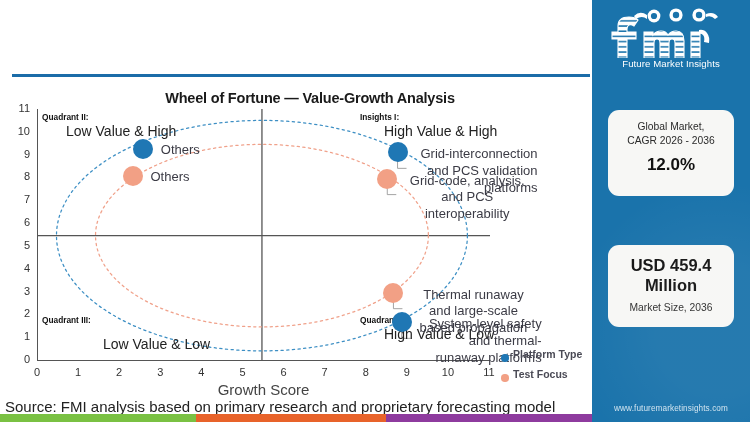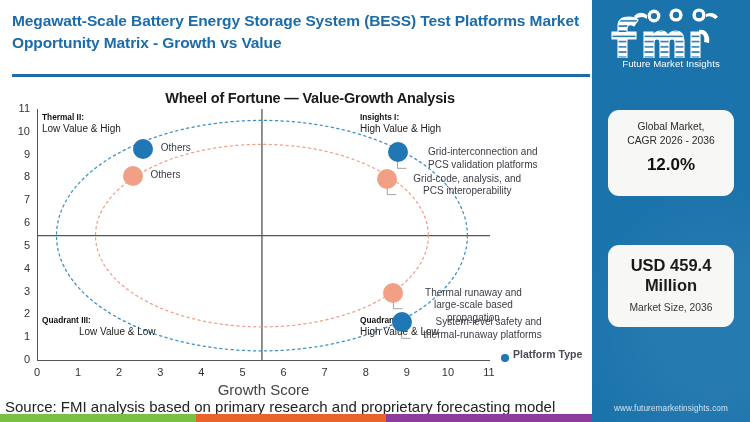--- a/index.html
+++ b/index.html
@@ -40,25 +40,25 @@
   .xtick {
     position:absolute; width:24px; text-align:center;
     font-size:11px; color:#333;
   }
   #xlabel {
     position:absolute; left:37px; top:277px; width:453px; text-align:center;
     font-size:15px; color:#444;
   }
 
   .quad-head { position:absolute; font-size:8.3px; font-weight:bold; color:#111; white-space:nowrap; }
-  .quad-sub  { position:absolute; font-size:10px; color:#222; white-space:nowrap; }
+  .quad-sub  { position:absolute; font-size:14px; color:#222; white-space:nowrap;margin-left:24px; }
 
   .bubble { position:absolute; border-radius:50%; }
   .bubble-label {
-    position:absolute; font-size:10px; color:#3b3b45; line-height:1.28;
+    position:absolute; font-size:13px; color:#3b3b45; line-height:1.28;
     white-space:nowrap;
   }
   .bubble-label.wrap { white-space:normal; text-align:center; }
 
   #legend { position:absolute; left:497px; top:244px; width:95px;font-weight:bold; }
   .legend-row { position:relative; height:20px; }
   .legend-dot {
     position:absolute; left:4px; top:6px; width:7.5px; height:7.5px; border-radius:50%;
   }
   .legend-text { position:absolute; left:16px; top:0px; font-size:10.5px; color:#4a4a55; white-space:nowrap; }
@@ -103,23 +103,20 @@
     font-size:8.2px; color:#cfe3ef; letter-spacing:0.1px;
   }
 </style>
 </head>
 <body>
 
 <div id="root">
 
   <div id="main">
 
-    <div id="title-block">
-      <div id="title-text">Megawatt-Scale Battery Energy Storage System (BESS) Test Platforms Market  Opportunity Matrix - Growth vs Value</div>
-    </div>
     <div id="title-rule"></div>
 
     <div id="chart-title">Wheel of Fortune — Value-Growth Analysis</div>
 
     <div id="plot-wrap">
 
       <div id="xlabel">Growth Score</div>
 
       <div id="ytick-layer">
           <div class="ytick" style="left: 4px; top: 249px;">0</div>
@@ -161,26 +158,26 @@
               <ellipse cx="223.94545454545457" cy="126.64090909090909" rx="166.4181818181818" ry="91.27272727272728" fill="none" stroke="#f0a18a" stroke-width="1.25" stroke-dasharray="2.2 3.4" stroke-linecap="round"></ellipse>
             </g>
           <g id="svg-connectors">
               <path d="M359.5454545454545,45.354545454545445 L359.5454545454545,59.354545454545445 L368.5454545454545,59.354545454545445" fill="none" stroke="#9a9a9a" stroke-width="0.9"></path>
               <path d="M363.6545454545455,215.35 L363.6545454545455,229.35 L372.6545454545455,229.35" fill="none" stroke="#9a9a9a" stroke-width="0.9"></path>
               <path d="M349.27272727272725,71.59545454545454 L349.27272727272725,85.59545454545454 L358.27272727272725,85.59545454545454" fill="none" stroke="#9a9a9a" stroke-width="0.9"></path>
               <path d="M355.43636363636364,185.68636363636364 L355.43636363636364,199.68636363636364 L364.43636363636364,199.68636363636364" fill="none" stroke="#9a9a9a" stroke-width="0.9"></path>
             </g>
         </svg>
         <div id="quad-layer">
-            <div class="quad-head" style="left: 4px; top: 3px;">Thermal II:</div>
+            <div class="quad-head" style="left: 4px; top: 3px;">Quadrant II:</div>
             <div class="quad-sub" style="left: 4px; top: 14px;">Low Value &amp; High</div>
             <div class="quad-head" style="left: 322px; top: 3px;">Insights I:</div>
             <div class="quad-sub" style="left: 322px; top: 14px;">High Value &amp; High</div>
             <div class="quad-head" style="left: 4px; top: 206px;">Quadrant III:</div>
-            <div class="quad-sub" style="left: 4px; top: 217px; padding-left: 37px;">Low Value &amp; Low</div>
+            <div class="quad-sub" style="left: 4px; top: 227px; padding-left: 37px;">Low Value &amp; Low</div>
             <div class="quad-head" style="left: 322px; top: 206px;">Quadrant IV:</div>
             <div class="quad-sub" style="left: 322px; top: 217px;">High Value &amp; Low</div>
           </div>
         <div id="bubble-layer">
             <div class="bubble" title="Others" style="left: 94.7818px; top: 29.9318px; width: 20px; height: 20px; background: rgb(31, 119, 180);"></div>
             <div class="bubble-label" style="left: 122.782px; top: 32.9318px;">Others</div>
             <div class="bubble" title="Grid-interconnection and PCS validation platforms" style="left: 349.545px; top: 33.3545px; width: 20px; height: 20px; background: rgb(31, 119, 180);"></div>
             <div class="bubble-label wrap" style="width: 120px; left: 379.545px; top: 37.3545px; text-align: right;">Grid-interconnection and PCS validation platforms</div>
             <div class="bubble" title="System-level safety and thermal-runaway platforms" style="left: 353.655px; top: 203.35px; width: 20px; height: 20px; background: rgb(31, 119, 180);"></div>
             <div class="bubble-label wrap" style="width: 120px; left: 383.655px; top: 207.35px; text-align: right;">System-level safety and thermal-runaway platforms</div>
@@ -191,20 +188,24 @@
             <div class="bubble" title="Thermal runaway and large-scale fire propagation" style="left: 345.436px; top: 173.686px; width: 20px; height: 20px; background: rgb(242, 160, 133);"></div>
             <div class="bubble-label wrap" style="width: 120px; left: 375.436px; top: 177.686px;">Thermal runaway and large-scale based propagation</div>
           </div>
       </div>
 
       <div id="legend">
           <div class="legend-row">
             <span class="legend-dot" style="background: rgb(31, 119, 180);"></span>
             <span class="legend-text">Platform Type</span>
           </div>
+          <div class="legend-row">
+            <span class="legend-dot" style="background: rgb(242, 160, 133);"></span>
+            <span class="legend-text">Test Focus</span>
+          </div>
         </div>
     </div>
 
     <div id="source">Source: FMI analysis based on primary research and proprietary forecasting model</div>
 
     <div id="bottombar">
         <div style="left: 0px; width: 196px; background: rgb(122, 193, 67);"></div>
         <div style="left: 196px; width: 190px; background: rgb(232, 99, 42);"></div>
         <div style="left: 386px; width: 206px; background: rgb(142, 59, 158);"></div>
       </div>

